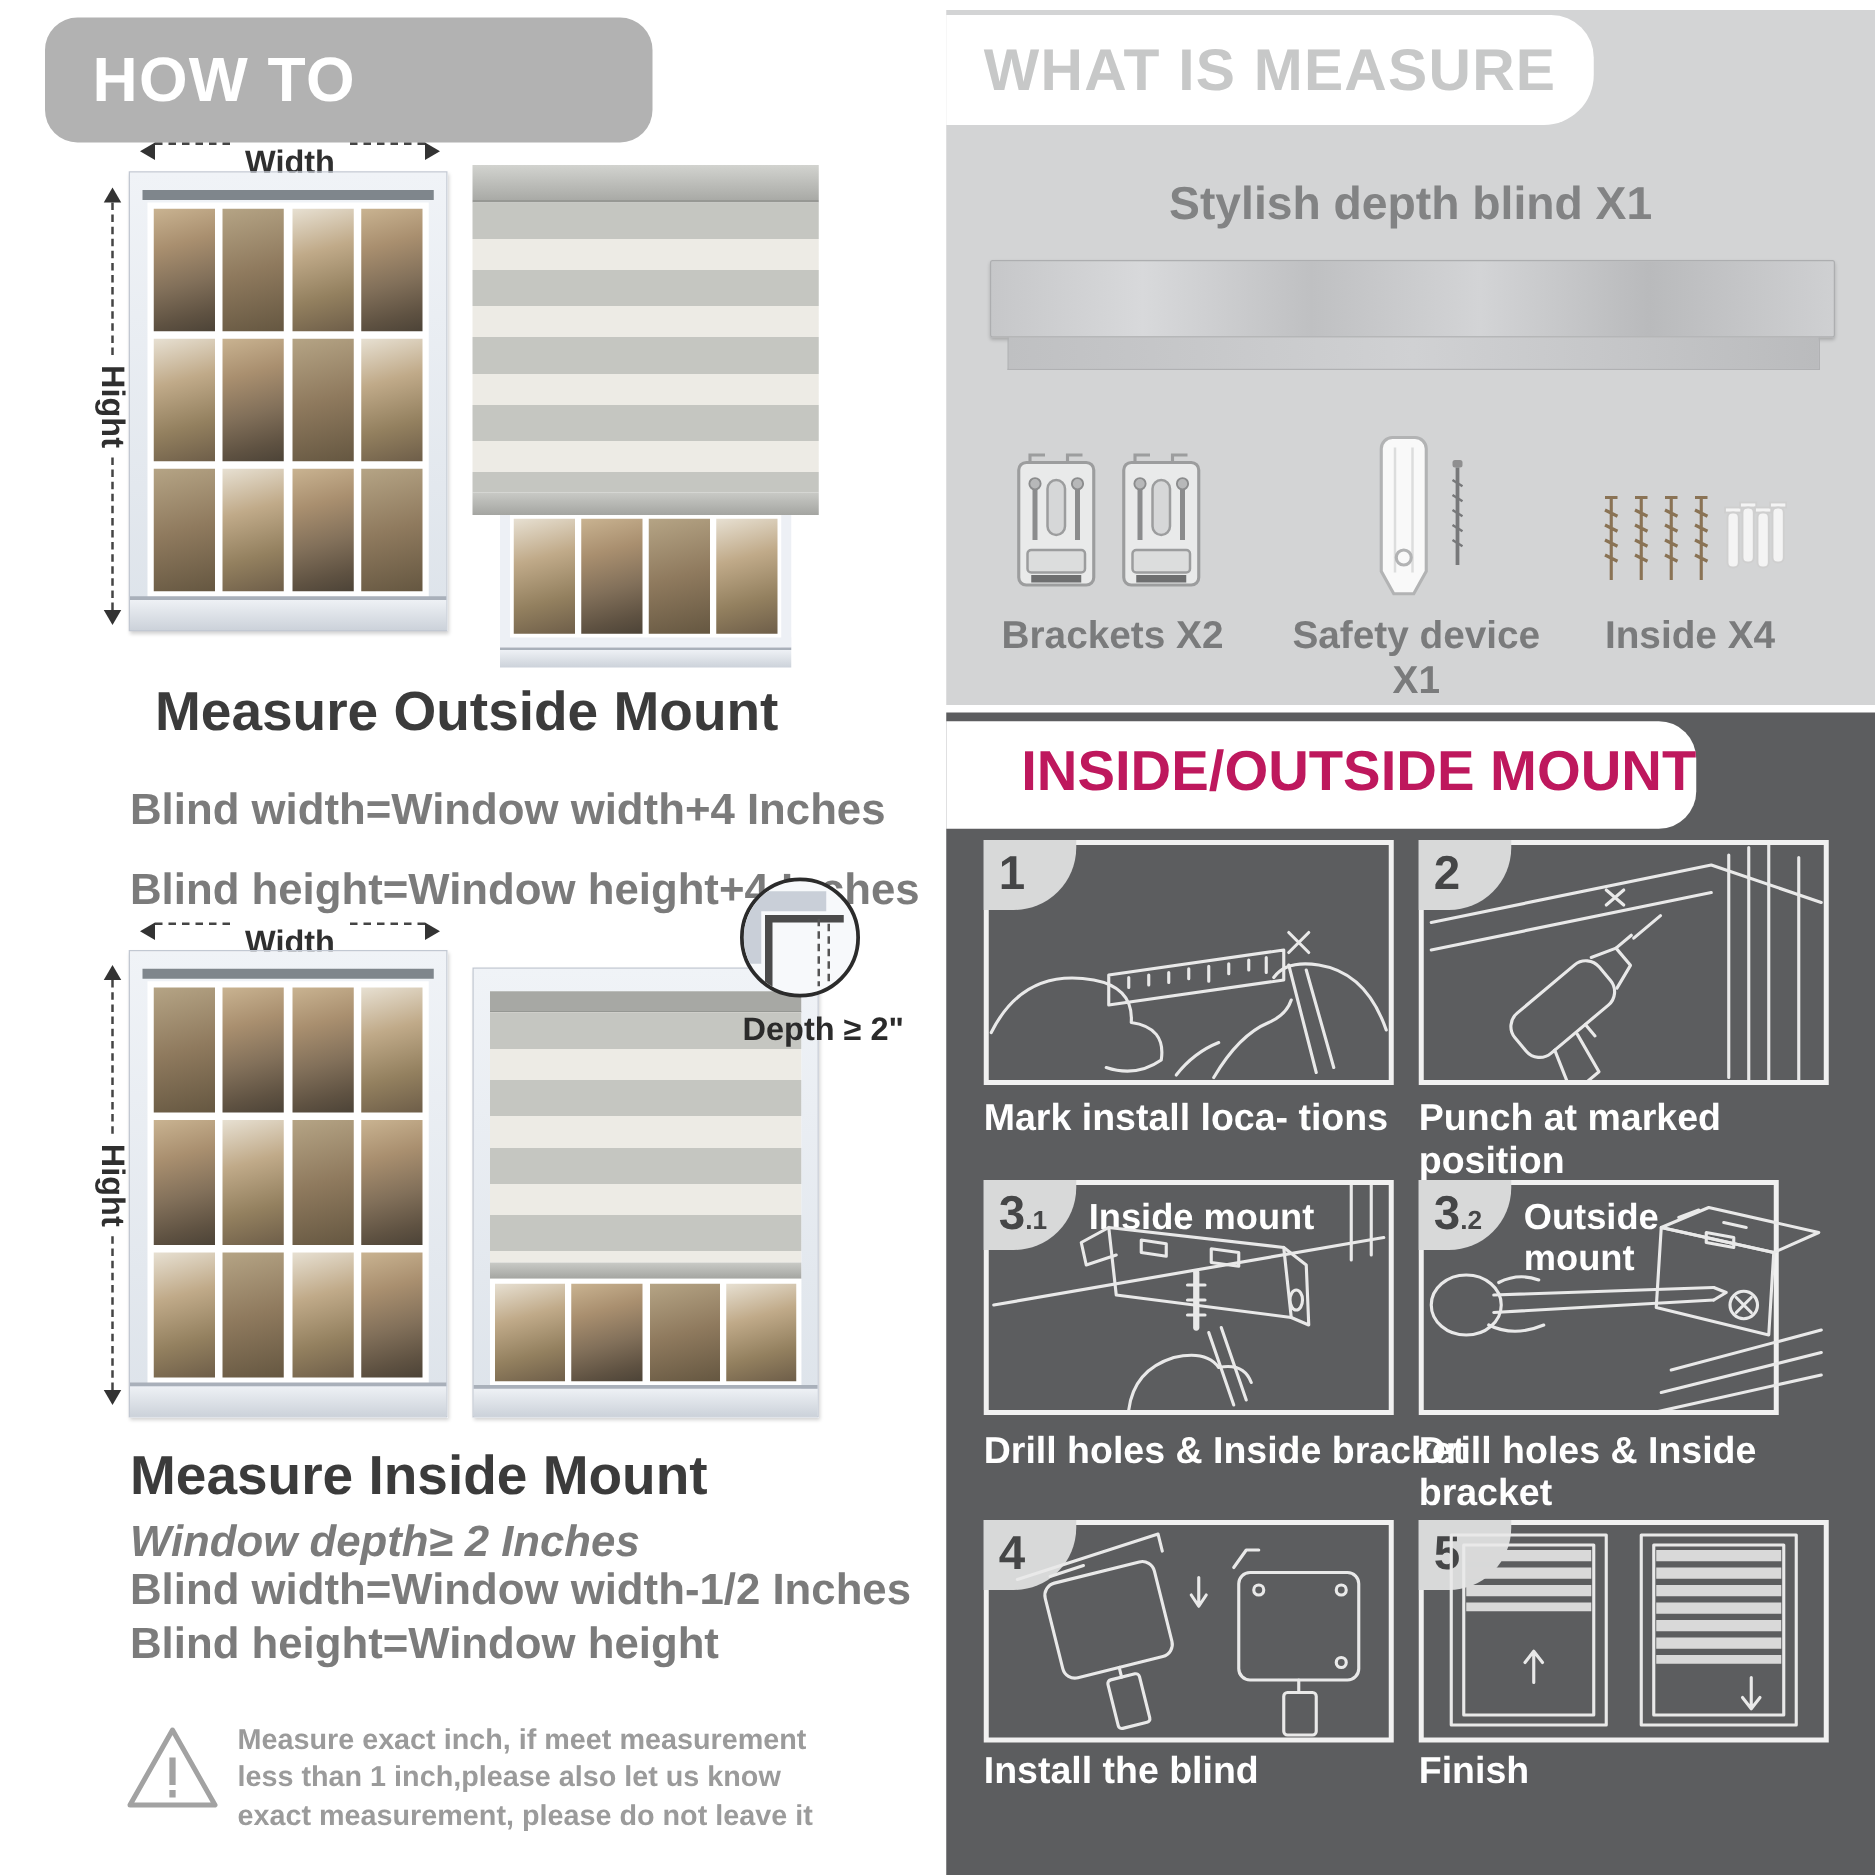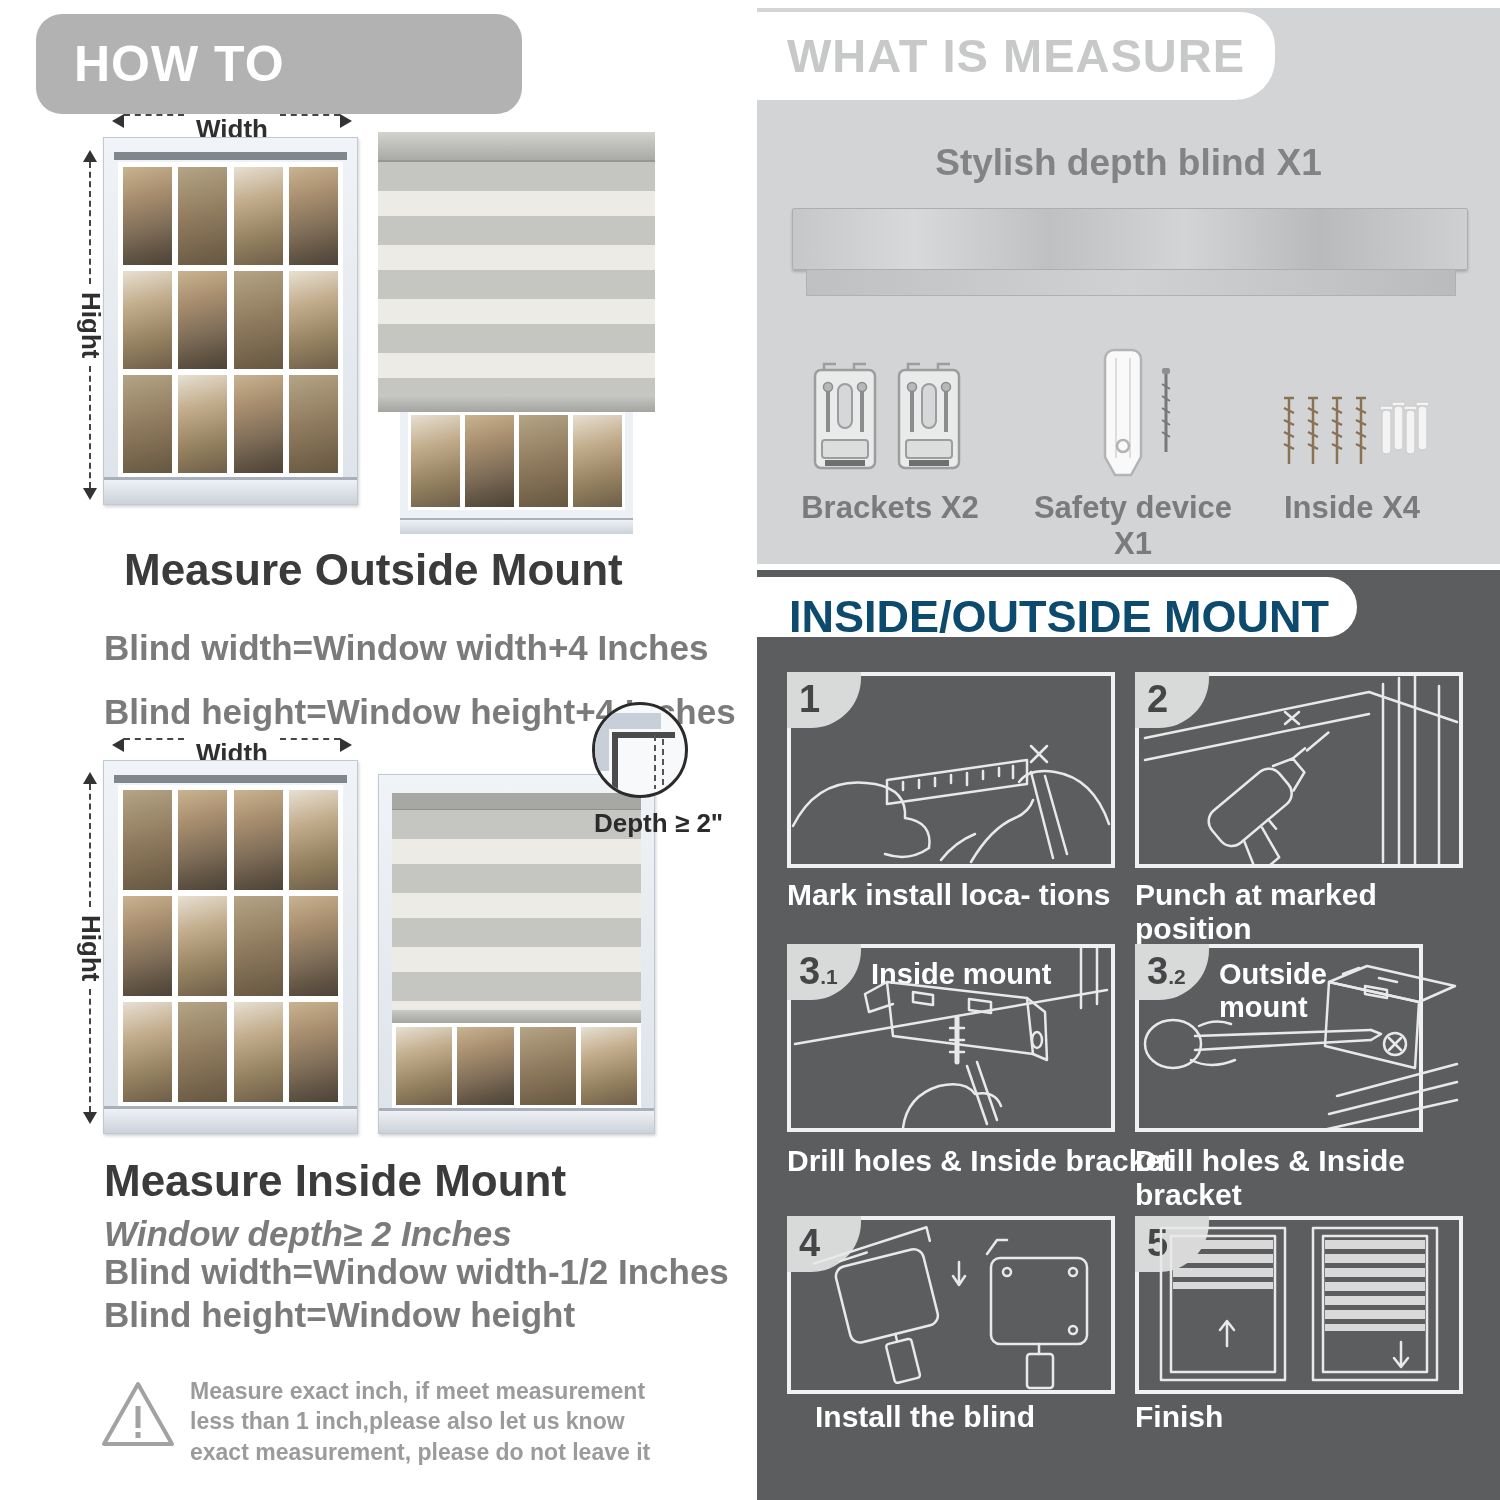--- a/index.html
+++ b/index.html
@@ -6,23 +6,23 @@
   #canvas{position:relative;width:1500px;height:1500px;background:#ffffff;overflow:hidden;
           font-family:"Liberation Sans",sans-serif;}
   .abs{position:absolute;box-sizing:border-box;}
 
   
   .banner-gray{left:36px;top:14px;width:486px;height:100px;background:#b2b2b2;border-radius:26px;
     color:#ffffff;font-size:50px;font-weight:bold;line-height:100px;padding-left:38px;letter-spacing:1px;}
   .banner-included{left:757px;top:12px;width:518px;height:88px;background:#ffffff;
     border-radius:0 34px 40px 0;color:#c7c8c8;font-size:47px;font-weight:bold;line-height:88px;
     padding-left:30px;letter-spacing:1px;}
-  .banner-mount{left:757px;top:577px;width:600px;height:60px;background:#ffffff;
-    border-radius:0 30px 30px 0;color:#0c4a6e;font-size:45px;font-weight:bold;line-height:80px;
-    padding-left:32px;}
+  .banner-mount{left:757px;top:577px;width:600px;height:86px;background:#ffffff;
+    border-radius:0 30px 30px 0;color:#be185d;font-size:45px;font-weight:bold;line-height:80px;
+    padding-left:32px;text-align:right;}
 
   
   .sec-light{left:757px;top:8px;width:743px;height:556px;background:#d3d4d5;}
   .sec-dark{left:757px;top:570px;width:743px;height:930px;background:#5c5d5f;}
 
   
   .h-title{font-size:44px;font-weight:bold;color:#3b3b3b;}
   .h-line{font-size:35px;font-weight:bold;color:#7b7b7b;}
   .warn-text{font-size:23px;font-weight:bold;color:#9b9b9b;line-height:1.32;}
 
@@ -393,21 +393,21 @@
       <path d="M168 42 v20 M162 56 l6 9 6 -9"></path>
       <rect x="200" y="38" width="96" height="86" rx="9"></rect>
       <circle cx="216" cy="52" r="4"></circle>
         <circle cx="282" cy="52" r="4"></circle>
         <circle cx="282" cy="110" r="4"></circle>
       <path d="M196 34 l10 -14 h10"></path>
       <rect x="236" y="134" width="26" height="34" rx="3"></rect>
       <path d="M248 124 v10"></path>
     </svg>
   </div>
-  <div class="abs caption" style="left:787px;top:1400px;margin-left:28px;">Install the blind</div>
+  <div class="abs caption" style="left:787px;top:1400px;">Install the blind</div>
 
   <div class="abs panel" style="left:1135px;top:1216px;width:328px;height:178px;">
     <div class="badge"><span class="n">5</span><span class="s"></span></div>
     <svg class="lineart" style="position:absolute;left:0;top:0;" width="320" height="170" viewBox="0 0 320 170">
       <rect x="22" y="8" width="124" height="152"></rect>
       <rect x="32" y="16" width="104" height="136"></rect>
       <g fill="#d9d9d9" stroke="none">
         <rect x="34" y="20" width="100" height="9"></rect>
           <rect x="34" y="34" width="100" height="9"></rect>
         <rect x="34" y="48" width="100" height="9"></rect>

